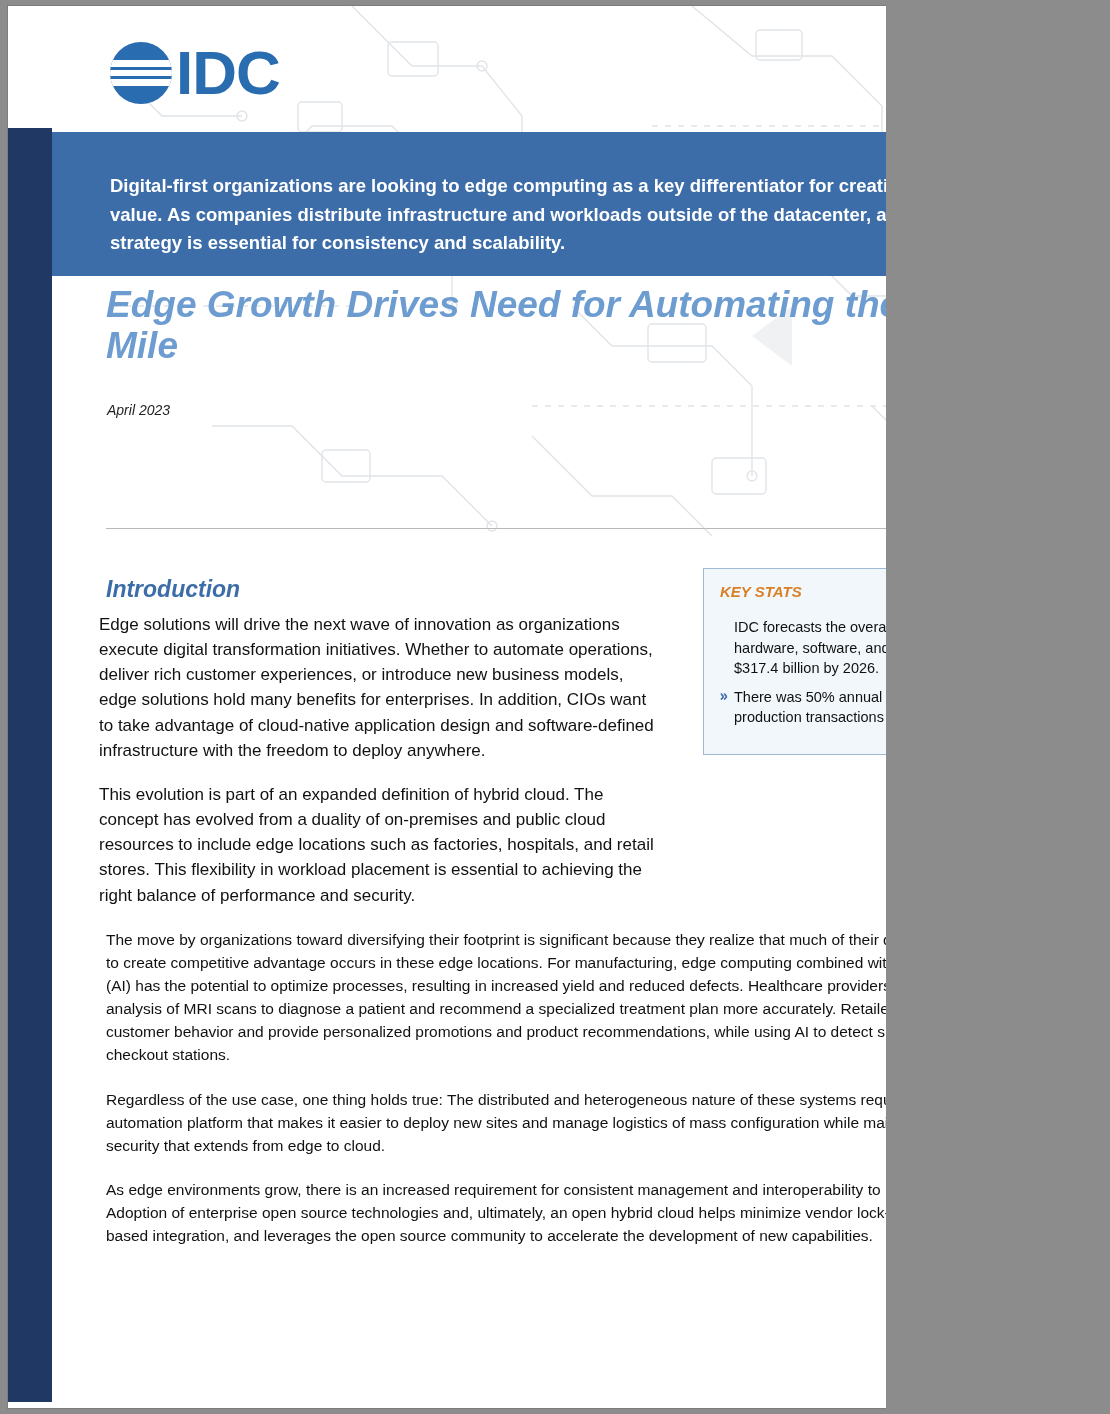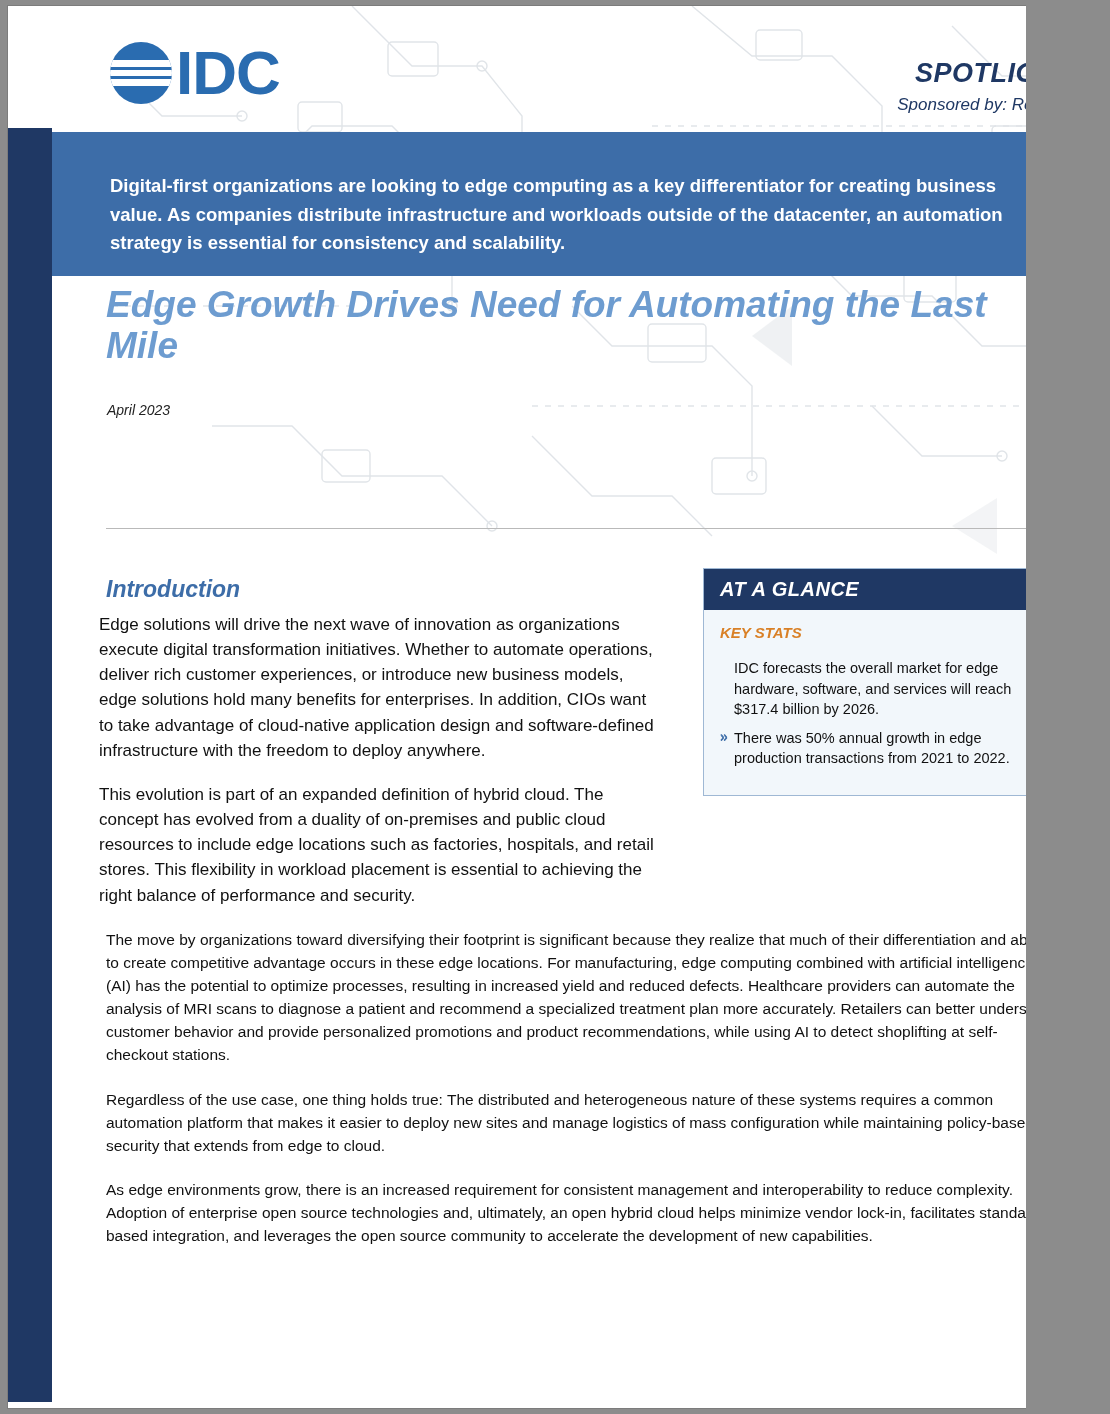--- a/index.html
+++ b/index.html
@@ -3,21 +3,21 @@
 <meta charset="utf-8">
 <style>
   html, body {
     margin: 0;
     padding: 0;
     background: #8c8c8c;
     font-family: "Liberation Sans", sans-serif;
   }
   #page {
     position: relative;
-    width: 1026px;
+    width: 886px;
     height: 1414px;
     overflow: hidden;
     background: #8c8c8c;
   }
   
   .sheet {
     position: absolute;
     left: 8px;
     top: 6px;
     width: 1086px;
@@ -320,21 +320,20 @@
   <div class="date">April 2023</div>
   <div class="rule"></div>
 
   <div class="h2">Introduction</div>
   <div class="col-left">
     <p>Edge solutions will drive the next wave of innovation as organizations execute digital transformation initiatives. Whether to automate operations, deliver rich customer experiences, or introduce new business models, edge solutions hold many benefits for enterprises. In addition, CIOs want to take advantage of cloud-native application design and software-defined infrastructure with the freedom to deploy anywhere.</p>
     <p>This evolution is part of an expanded definition of hybrid cloud. The concept has evolved from a duality of on-premises and public cloud resources to include edge locations such as factories, hospitals, and retail stores. This flexibility in workload placement is essential to achieving the right balance of performance and security.</p>
   </div>
 
   <div class="glance">
-    <div class="glance-head">AT A GLANCE</div>
     <div class="glance-body">
       <div class="keystats">KEY STATS</div>
       <p class="glance-first">IDC forecasts the overall market for edge hardware, software, and services will reach $317.4 billion by 2026.</p>
       <p class="glance-li">
         <span class="marker">»</span>
       </p>
       <p class="glance-li">
         <span class="marker">»</span>
         <span>There was 50% annual growth in edge production transactions from 2021 to 2022.</span>
       </p>

